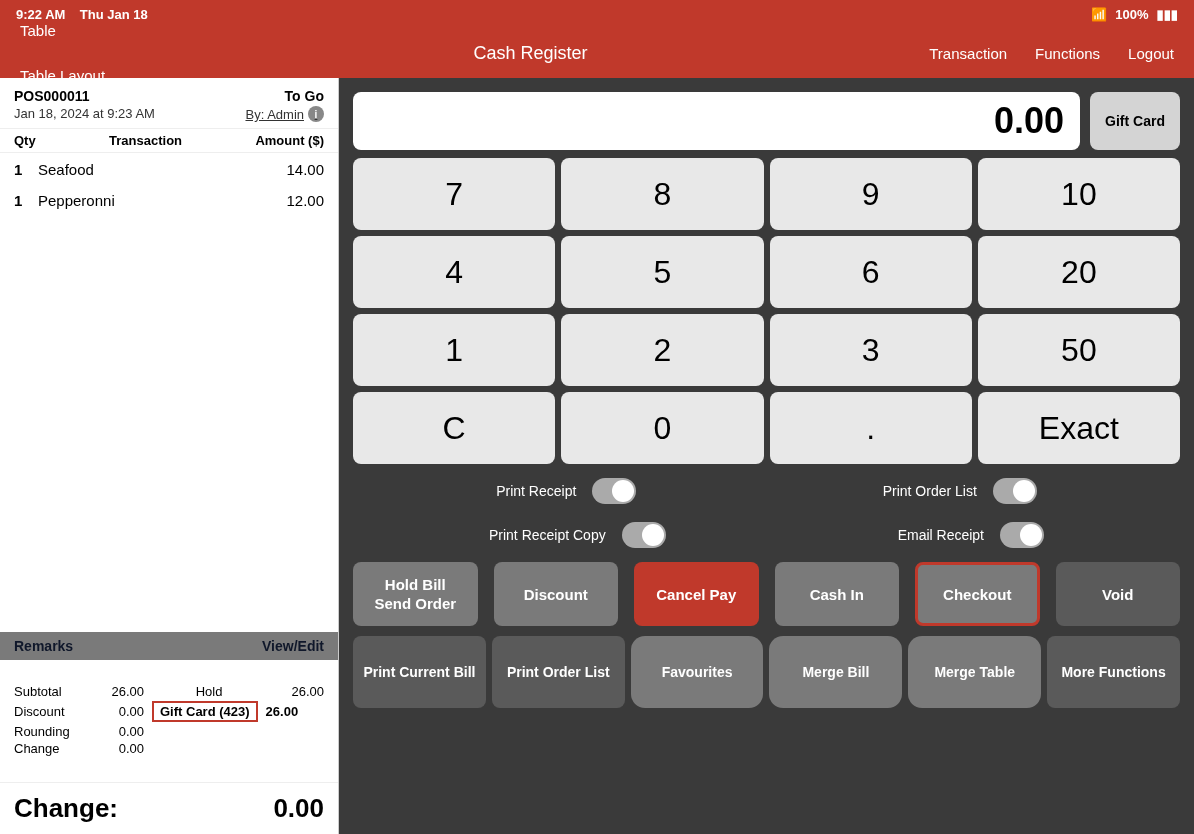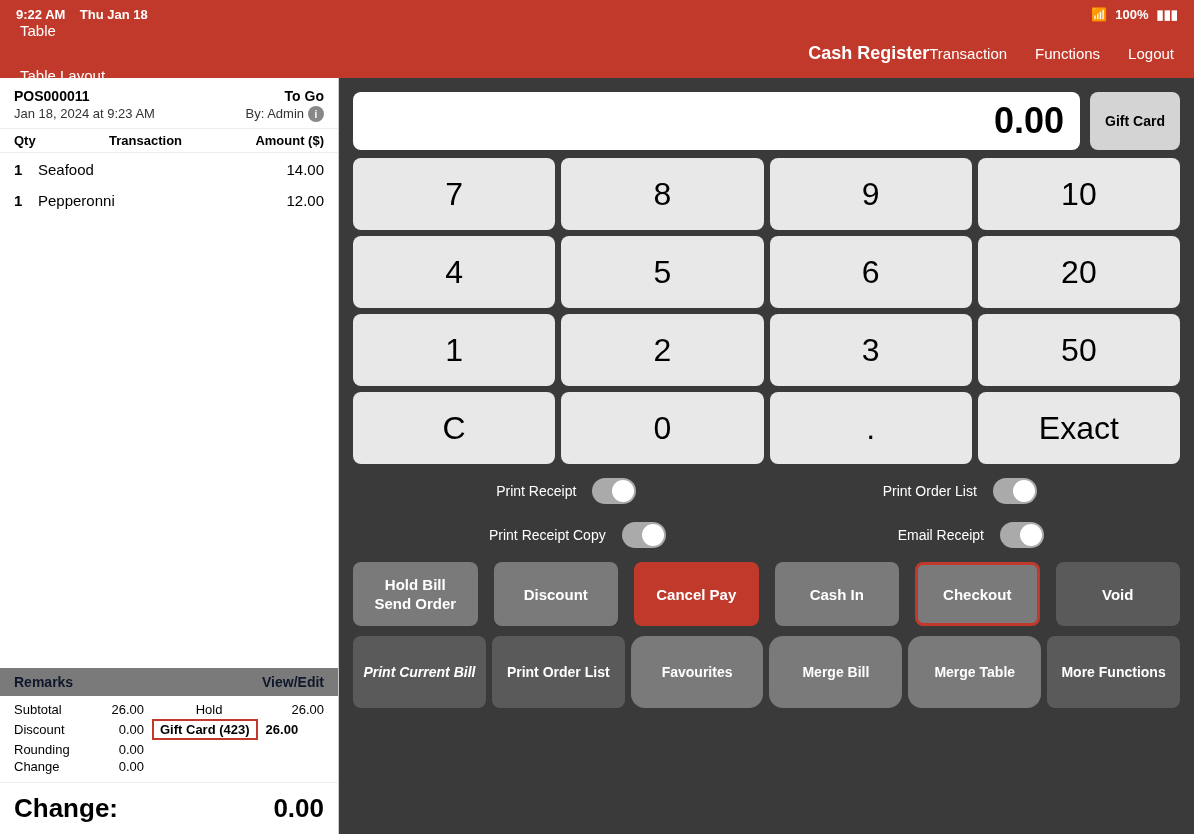--- a/index.html
+++ b/index.html
@@ -22,21 +22,21 @@
     
     .top-nav {
       background: #c0392b;
       color: white;
       display: flex;
       align-items: center;
       height: 50px;
       padding: 0 20px;
     }
     .top-nav-left { display: flex; gap: 28px; flex-direction: column; }
-    .top-nav-center { flex: 1; text-align: right; font-weight: 700; font-size: 18px; }
+    .top-nav-center { flex: 1; text-align: center; font-weight: 400; font-size: 18px; }
     .top-nav-right { display: flex; gap: 28px; }
     .nav-item { font-size: 15px; font-weight: 500; cursor: pointer; color: white; }
 
     
     .main-layout {
       display: flex;
       height: calc(834px - 78px);
     }
 
     
@@ -47,21 +47,21 @@
       flex-direction: column;
       border-right: 1px solid #ccc;
     }
 
     .receipt-header {
       padding: 10px 14px 6px;
       border-bottom: 1px solid #eee;
     }
     .receipt-header-row1 { display: flex; justify-content: space-between; font-size: 14px; font-weight: 600; }
     .receipt-header-row2 { display: flex; justify-content: space-between; font-size: 13px; color: #333; margin-top: 2px; }
-    .admin-info { display: flex; align-items: flex-start; gap: 4px; }
+    .admin-info { display: flex; align-items: flex-end; gap: 4px; text-decoration: underline; }
     .info-icon {
       width: 16px; height: 16px; background: #888; border-radius: 50%;
       display: inline-flex; align-items: center; justify-content: center;
       color: white; font-size: 10px; font-weight: 700;
     }
 
     .receipt-columns {
       display: flex;
       justify-content: space-between;
       padding: 4px 14px;
@@ -91,21 +91,21 @@
       background: #7a7a7a;
       color: #0f172a;
       padding: 6px 14px;
       display: flex;
       justify-content: space-between;
       font-size: 14px;
       font-weight: 600;
     }
 
     .receipt-totals {
-      padding: 6px 14px;
+      padding: 24px 14px;
       font-size: 14px;
     }
 
     .totals-row-line {
       display: flex;
       font-size: 13px;
       margin-bottom: 2px;
     }
     .trl-label { width: 80px; font-weight: 500; }
     .trl-value { width: 50px; text-align: right; }
@@ -451,21 +451,21 @@
         <span>Send Order</span>
       </div>
       <div class="action-btn btn-gray">Discount</div>
       <div class="action-btn btn-red">Cancel Pay</div>
       <div class="action-btn btn-gray">Cash In</div>
       <div class="action-btn btn-checkout">Checkout</div>
       <div class="action-btn btn-dark">Void</div>
     </div>
 
     <div class="bottom-row">
-      <div class="bottom-btn btn-darker" style="line-height:1.3;font-style:italic;">Print Current Bill</div>
+      <div class="bottom-btn btn-darker" style="line-height:1.3;">Print Current Bill</div>
       <div class="bottom-btn btn-darker" style="padding: 8px; line-height:1.3;">Print Order List</div>
       <div class="bottom-btn btn-medium">Favourites</div>
       <div class="bottom-btn btn-medium">Merge Bill</div>
       <div class="bottom-btn btn-medium">Merge Table</div>
       <div class="bottom-btn btn-darker" style="padding: 8px; line-height:1.3;">More Functions</div>
     </div>
 
   </div>
 </div>
 

